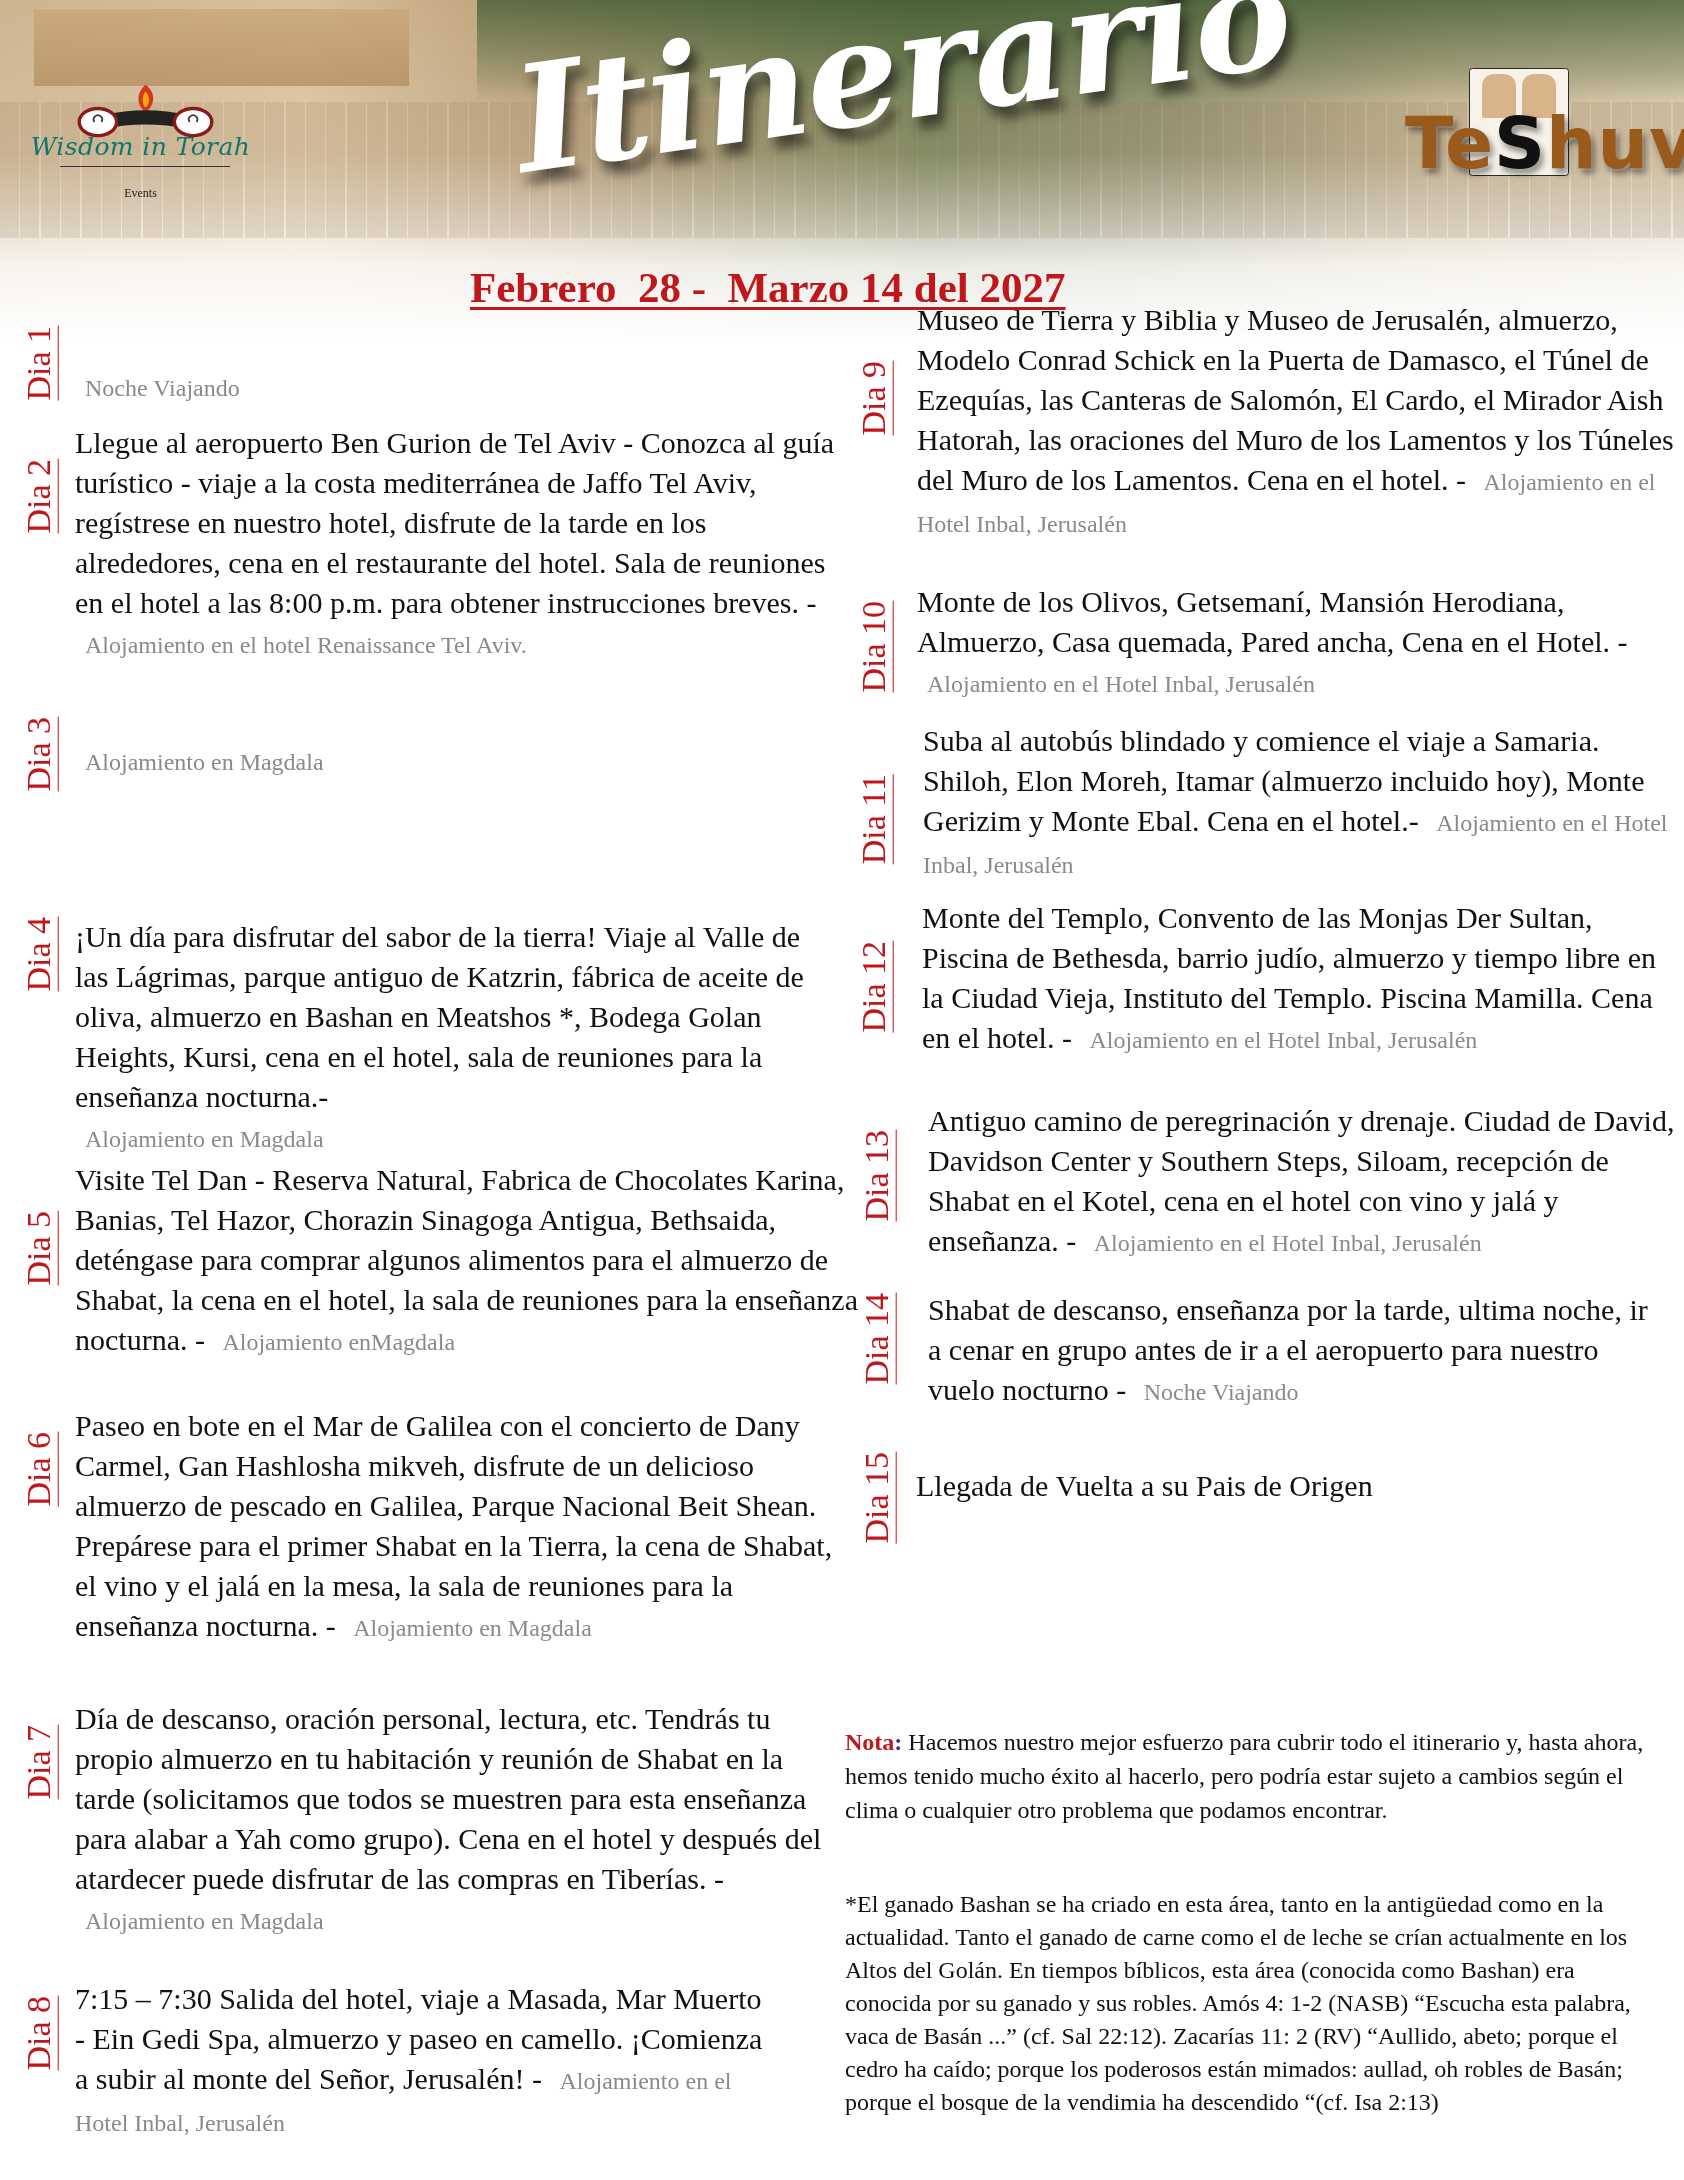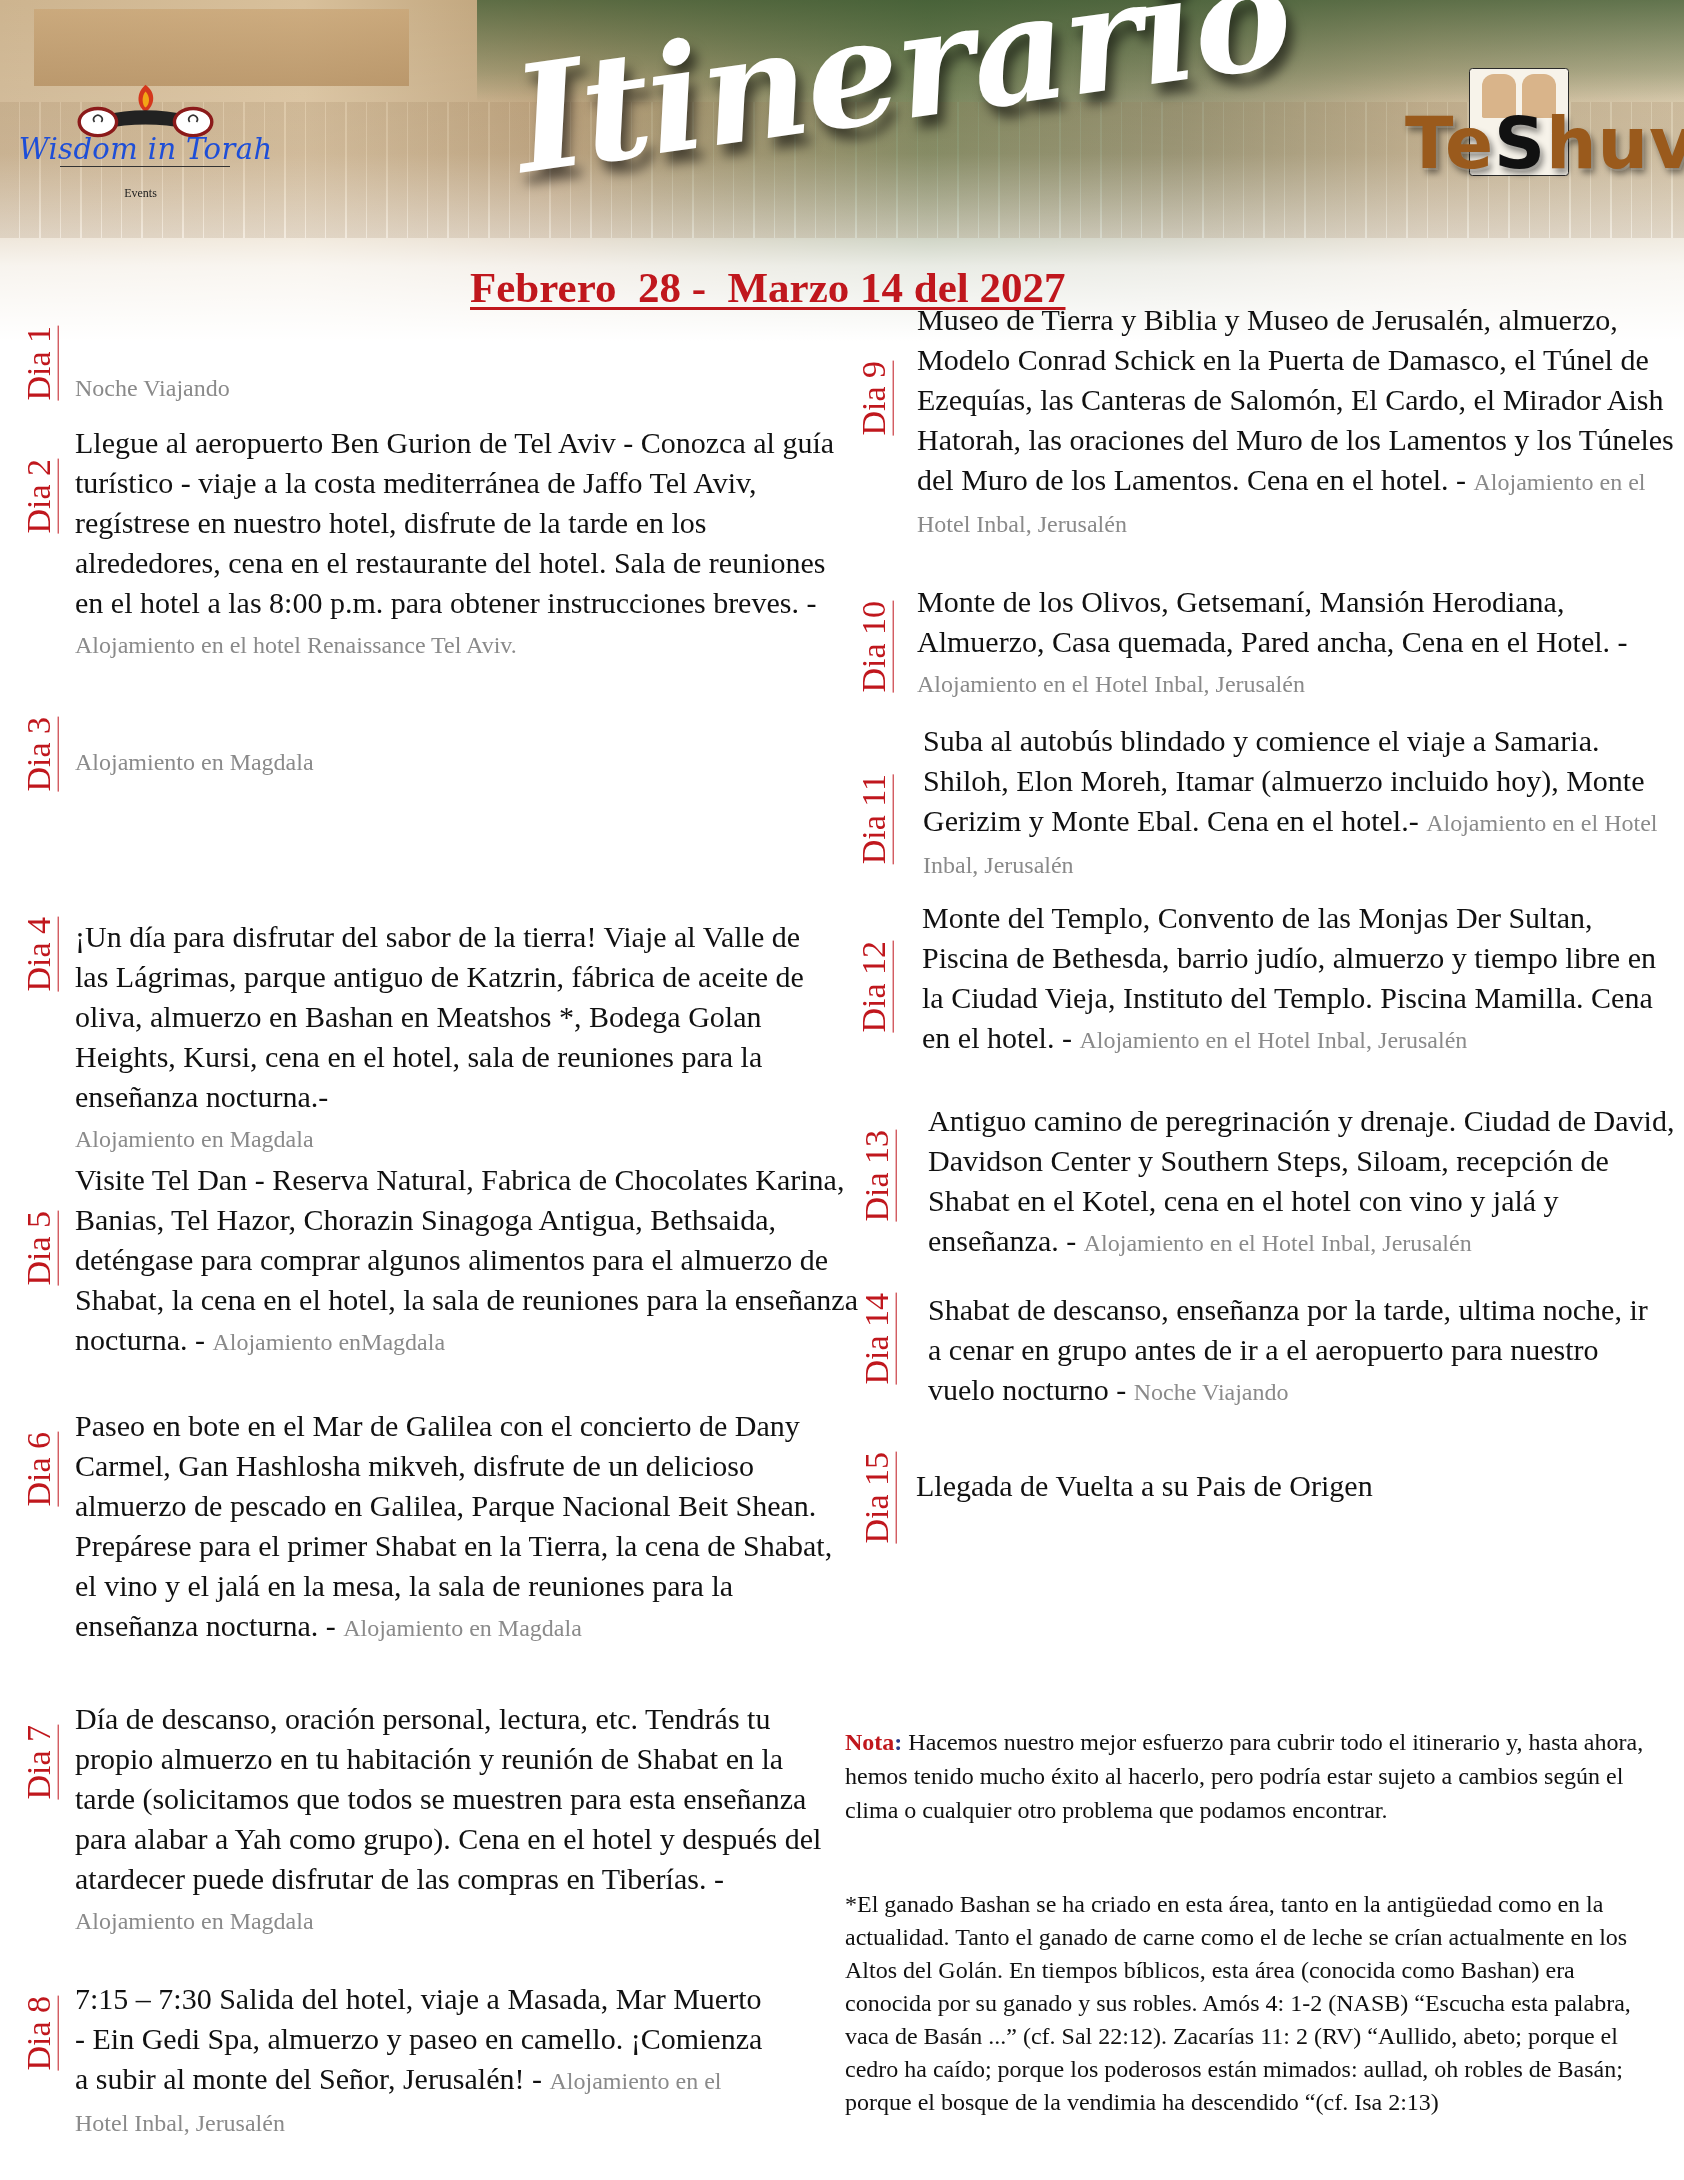--- a/index.html
+++ b/index.html
@@ -26,22 +26,22 @@
     opacity: 0.75;
   }
   .banner .wall {
     position: absolute; left: 0; top: 102px; width: 1685px; height: 136px;
     background: repeating-linear-gradient(90deg, rgba(150,120,85,0.18) 0 19px, rgba(255,255,255,0.05) 19px 20.4px);
   }
   
   .logo-wit { position: absolute; left: 8.5px; top: 81px; width: 264px; height: 102px; }
   .logo-wit .scroll { position: absolute; left: 60px; top: 0; width: 153px; height: 60px; }
   .logo-wit .name {
-    position: absolute; left: 0; top: 51px; width: 264px; text-align: right;
-    font-family: "DejaVu Serif", serif; font-style: italic; font-size: 29px; color: #1d4ed8;
+    position: absolute; left: 0; top: 51px; width: 264px; text-align: center;
+    font-family: "DejaVu Serif", serif; font-style: italic; font-size: 25px; color: #0f766e;
     letter-spacing: 0.4px;
   }
   .logo-wit .rule { position: absolute; left: 51px; top: 85px; width: 170px; height: 0.9px; background: #333; }
   .logo-wit .sub {
     position: absolute; left: 0; top: 105px; width: 264px; text-align: center;
     font-size: 12px; color: #222;
   }
   
   .title {
     position: absolute; left: 528px; top: 34px;
@@ -81,21 +81,21 @@
   .day .label {
     position: absolute; left: 0; top: 0;
     writing-mode: vertical-rl; transform: rotate(180deg);
     font-family: "Liberation Serif", serif; font-size: 34px; color: #c0171d;
     border-left: 1.7px solid #c0171d; padding-left: 1.7px; white-space: nowrap; line-height: 34px;
   }
   .day .text {
     position: absolute; top: 0;
     font-family: "Liberation Serif", serif; font-size: 30px; line-height: 40px; color: #111;
   }
-  .day .text .lodging { color: #8a8a8a; font-size: 24px; }
+  .day .text .lodging { color: #8a8a8a; font-size: 24px; margin-left: 10px; }
   
   .note {
     position: absolute; left: 845px; top: 1725px; width: 818px;
     font-family: "Liberation Serif", serif; font-size: 24px; line-height: 34px; color: #111;
   }
   .note .nota-label { color: #c0171d; font-weight: bold; }
   .note .colon { color: #2a3a8a; font-weight: bold; }
   .footnote {
     position: absolute; left: 845px; top: 1888px; width: 818px;
     font-family: "Liberation Serif", serif; font-size: 24px; line-height: 33px; color: #111;

